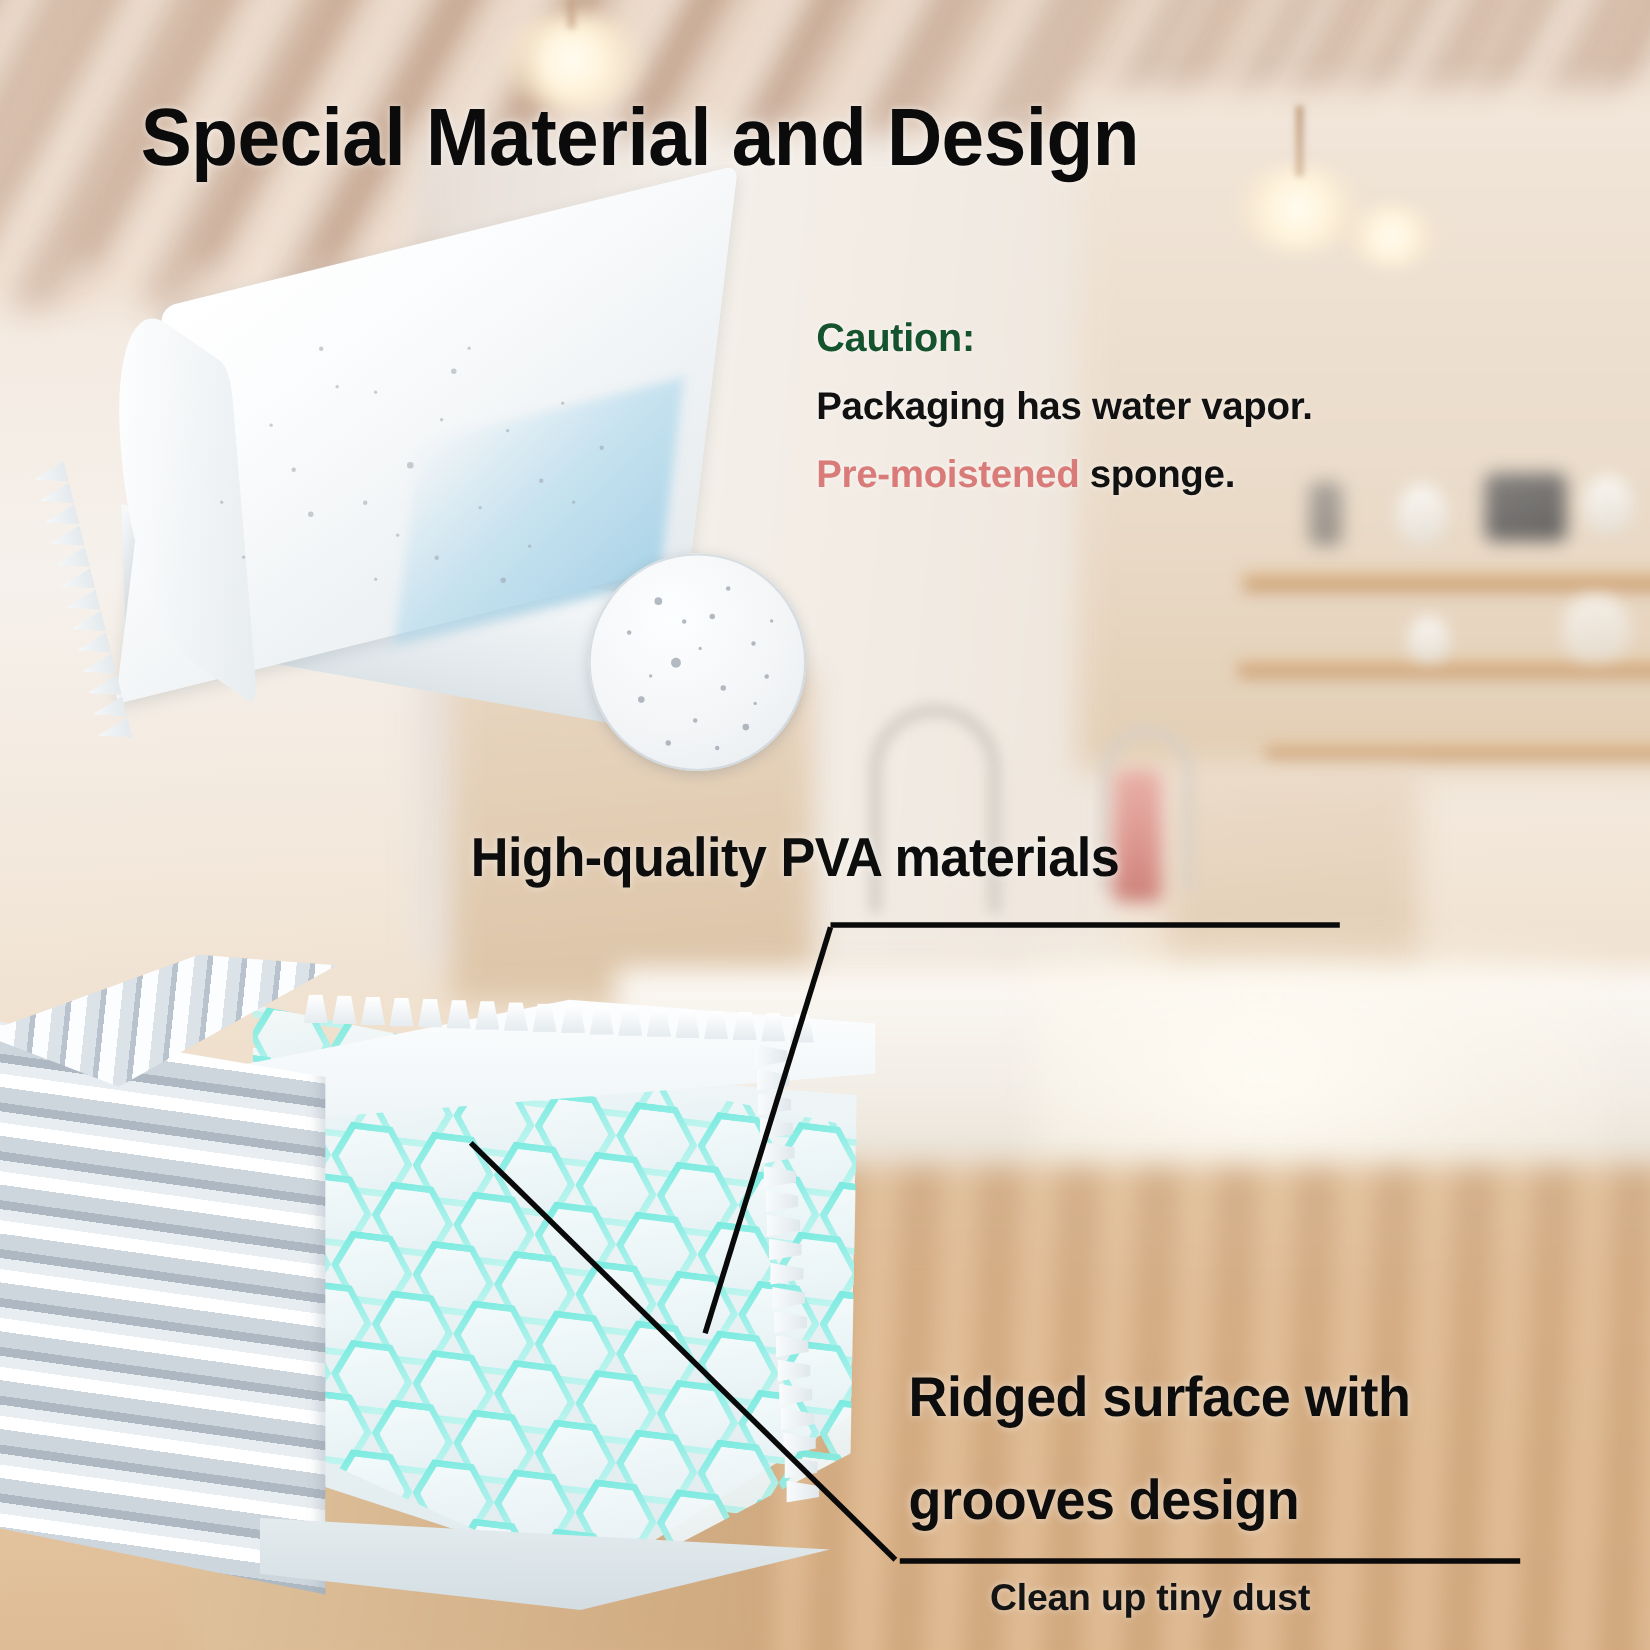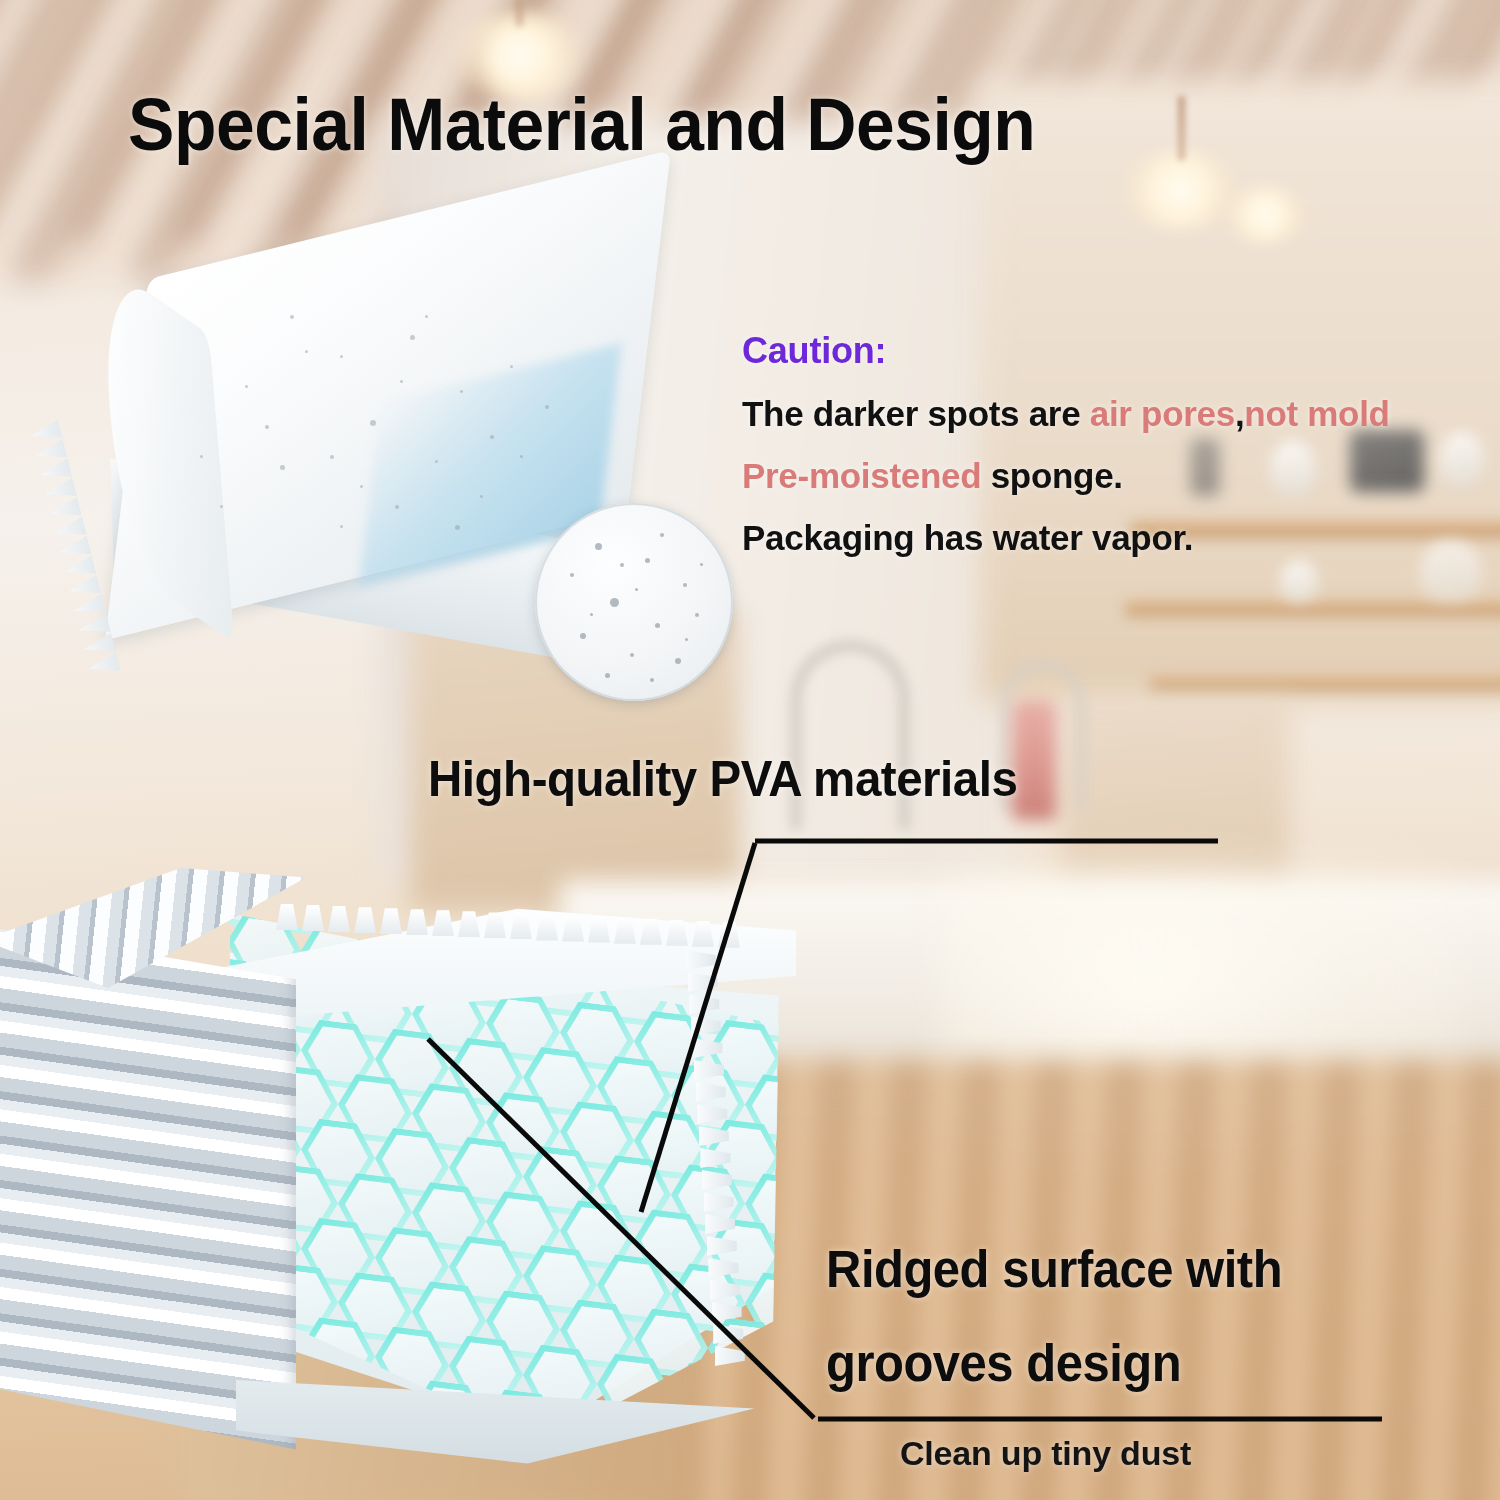--- a/index.html
+++ b/index.html
@@ -333,24 +333,23 @@
   <div class="bottle-red"></div>
 
   <div class="counter"></div>
   <div class="floorlight"></div>
   <div class="island-front"></div>
   <div class="island-left"></div>
 
   <div class="title">Special Material and Design</div>
 
   <div class="caution-block">
-    <div class="caution-head" id="caution-head" style="color: #6d28d9; margin-top: 44px;">Caution:</div>
-    <div class="caution-line" id="cl1"><span>The darker spots are </span><span style="color: rgb(217, 123, 120);">air pores</span><span>,</span><span style="color: rgb(217, 123, 120);">not mold</span></div>
+    <div class="caution-head" id="caution-head" style="color: #14532d;">Caution:</div>
+    <div class="caution-line" id="cl3"><span>Packaging has water vapor.</span></div>
     <div class="caution-line" id="cl2"><span style="color: rgb(217, 123, 120);">Pre-moistened</span><span> sponge.</span></div>
-    <div class="caution-line" id="cl3"><span>Packaging has water vapor.</span></div>
   </div>
 
   <div id="sponge-block">
     <div class="blk-layer" style="left:78px;top:392px;width:512px;height:22px;"></div>
     <div class="blk-layer" style="left:82px;top:374px;width:512px;height:22px;"></div>
     <div class="blk-layer" style="left:86px;top:356px;width:512px;height:22px;"></div>
     <div class="blk-front"></div>
     <div class="blk-top"></div>
     <div class="blk-wet"></div>
     <div class="blk-bevel"></div>

